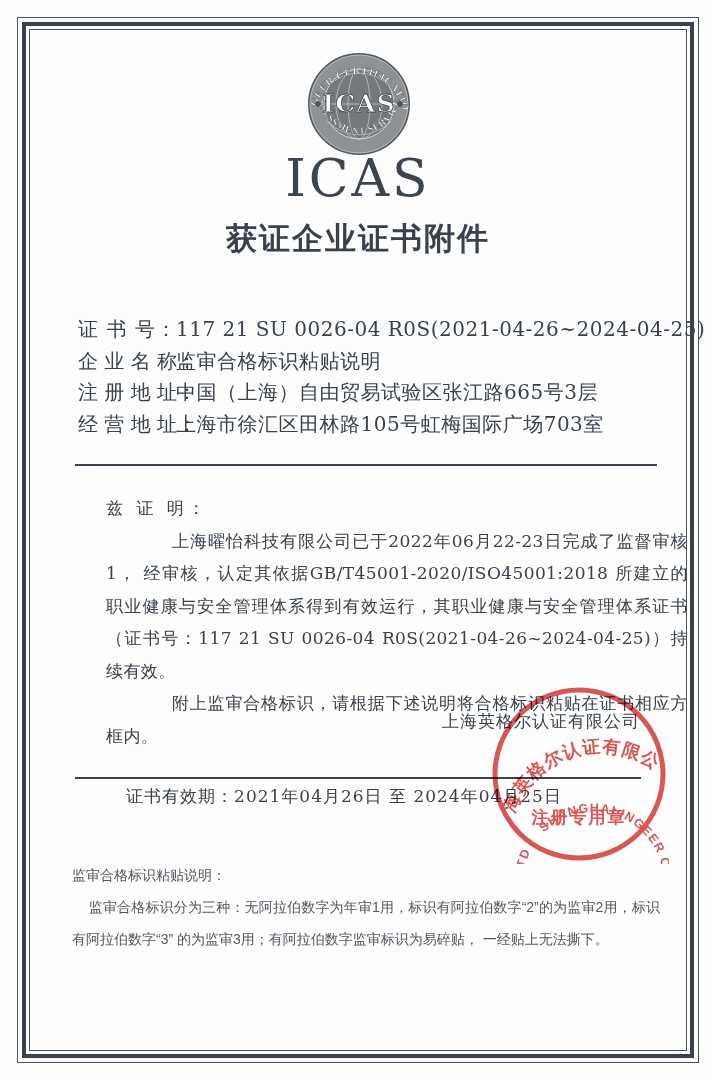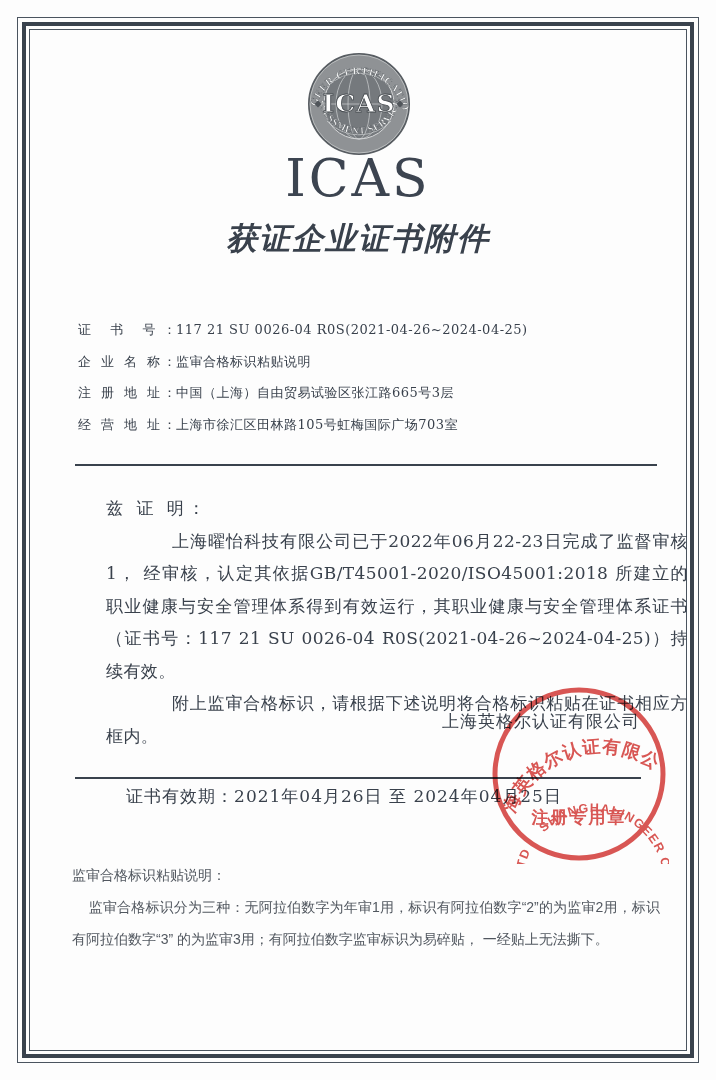--- a/index.html
+++ b/index.html
@@ -12,25 +12,25 @@
   
   .b1{position:absolute;inset:17px;border:1.5px solid #4a545f;pointer-events:none;}
   .b2{position:absolute;inset:22px;border:4px solid #39424d;pointer-events:none;}
   .b3{position:absolute;inset:29px;border:1px solid #4a545f;pointer-events:none;}
 
   .logo{position:absolute;left:305px;top:52px;width:108px;height:104px;}
 
   .t-icas{position:absolute;left:0;right:0;top:148px;text-align:center;
     font-size:52px;letter-spacing:3px;color:#3c4450;font-weight:400;}
   .t-sub{position:absolute;left:0;right:0;top:218px;text-align:center;
-    font-size:31px;font-weight:bold;letter-spacing:2px;color:#39414c;font-style:italic;}
+    font-size:31px;font-weight:bold;letter-spacing:2px;color:#39414c;}
   .t-sub2{position:absolute;left:0;right:0;top:280px;text-align:center;
     font-size:23px;letter-spacing:15px;text-indent:15px;color:#39414c;}
 
-  .fields{position:absolute;left:78px;top:314px;right:58px;font-size:13px;}
+  .fields{position:absolute;left:78px;top:314px;right:58px;font-size:20px;}
   .frow{line-height:31.5px;white-space:nowrap;}
   .flabel{display:inline-block;width:98px;text-align:justify;text-align-last:justify;}
   .fvalue{letter-spacing:0.5px;}
 
   .rule1{position:absolute;left:75px;top:464px;width:582px;height:2px;background:#39424d;}
   .rule2{position:absolute;left:75px;top:777px;width:566px;height:1.5px;background:#39424d;}
 
   .body-block{position:absolute;left:78px;top:492px;width:582px;
     font-size:17px;line-height:32.5px;margin-left:28px;}
   .lead{letter-spacing:4px;}

